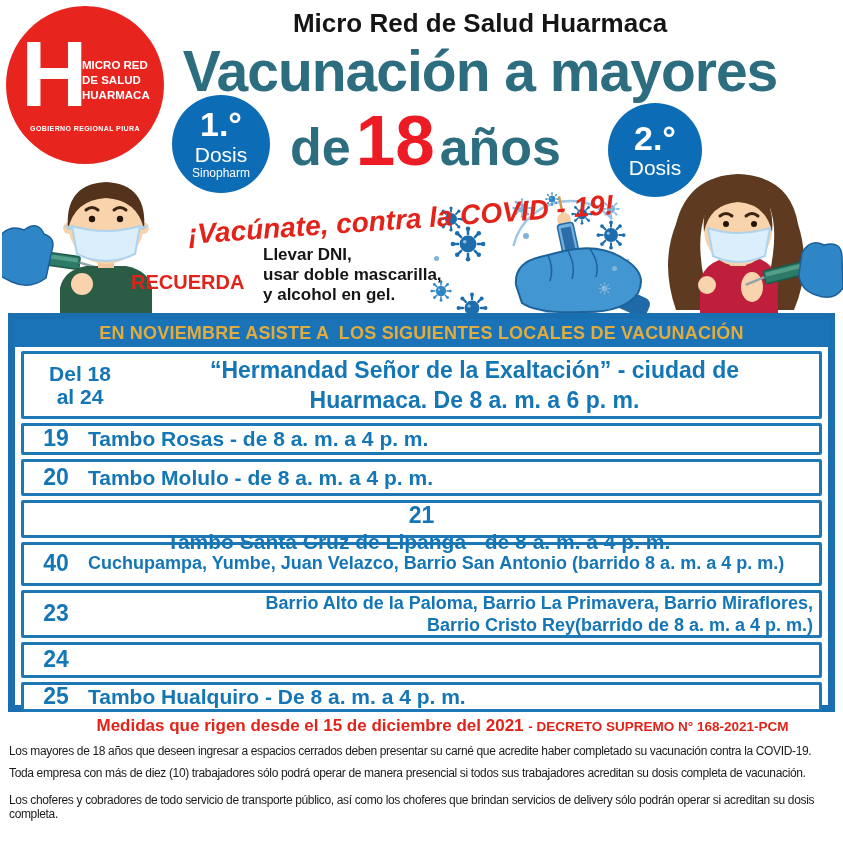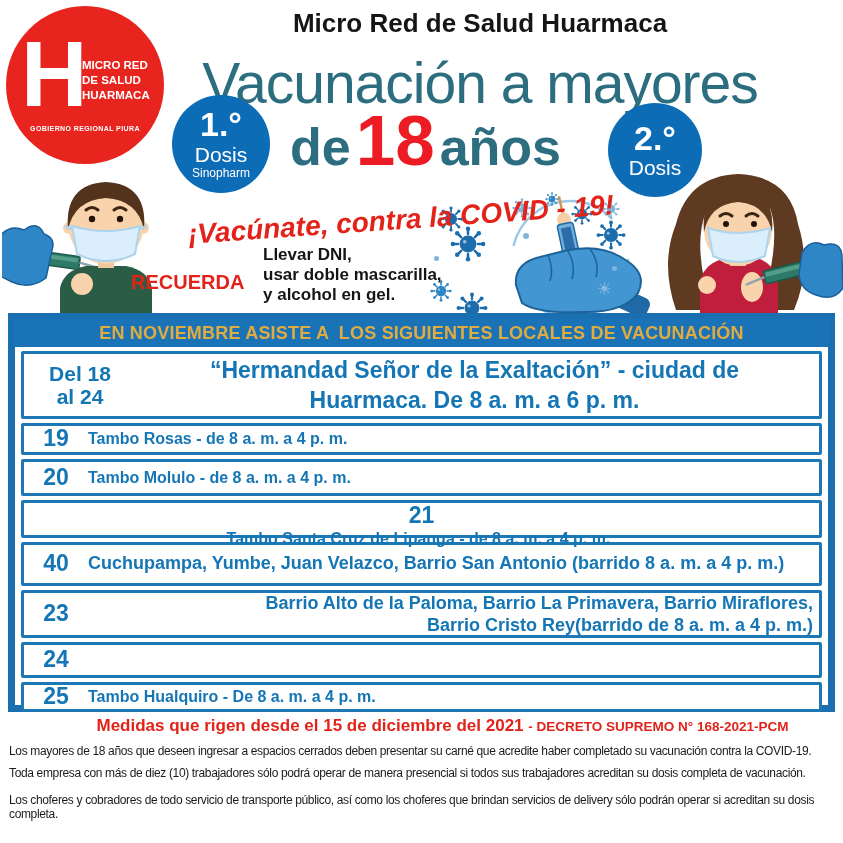--- a/index.html
+++ b/index.html
@@ -17,22 +17,22 @@
   .logo-h { position:absolute; left:15px; top:22px; font-size:92px; font-weight:bold;
             color:#fff; line-height:1; letter-spacing:-2px; }
   .logo-lines { position:absolute; left:76px; top:52px; color:#fff; font-weight:bold;
                 font-size:11.5px; line-height:15px; white-space:pre-line; }
   .logo-gob { position:absolute; left:0; top:119px; width:158px; text-align:center;
               color:#fff; font-size:7px; font-weight:bold; letter-spacing:.4px; }
 
   
   .org-title { left:120px; top:8px; width:720px; text-align:center;
                font-size:26px; font-weight:bold; color:#151515; z-index:3; }
-  .main-title { left:120px; top:50px; width:720px; text-align:center;
-                font-size:57px; font-weight:normal; color:#2c6e80; letter-spacing:-1px; z-index:2; }
+  .main-title { left:120px; top:38px; width:720px; text-align:center;
+                font-size:57px; font-weight:bold; color:#2c6e80; letter-spacing:-1px; z-index:2; }
   .age-line { left:290px; top:100px; display:flex; align-items:baseline; gap:5px; z-index:3; }
   .age-line .t { font-size:52px; font-weight:bold; color:#2c6e80; }
   .age-line .n { font-size:71px; font-weight:bold; color:#ed1c24; }
 
   .dose-badge { border-radius:50%; background:#0d6cb6; color:#fff; text-align:center;
                 display:flex; flex-direction:column; justify-content:center; z-index:4; }
   .dose1 { left:172px; top:95px; width:98px; height:98px; }
   .dose2 { left:608px; top:103px; width:94px; height:94px; }
   .dose-num { font-size:34px; font-weight:bold; line-height:1.05; }
   .dose-label { font-size:21px; line-height:1.1; }
@@ -55,21 +55,21 @@
   .schedule { left:8px; top:313px; width:827px; height:399px; z-index:6;
               background:#fff; border:7px solid #1a6fb0; }
   .banner { height:28px; margin:-1px; background:#1b73b7; color:#e0ac40;
             font-weight:bold; font-size:18px; text-align:center; line-height:28px;
             letter-spacing:.2px; white-space:pre; }
   .rows { padding:5px 6px 0 6px; }
   .row { display:flex; align-items:center; border:3px solid #1e78b5; border-radius:2px;
          margin-bottom:4px; color:#1576b6; background:#fff; }
   .day { width:64px; flex:none; text-align:center; font-weight:bold; font-size:23px;
          line-height:1.1; white-space:pre-line; }
-  .place { flex:1; font-weight:bold; font-size:16px; line-height:1.32;
+  .place { flex:1; font-weight:bold; font-size:21px; line-height:1.32;
            white-space:pre-line; padding-right:6px; }
   .r0 { height:68px; } .r0 .day { width:112px; font-size:21px; }
   .r0 .place { text-align:center; font-size:23px; }
   .r1 { height:32px; } .r2 { height:37px; } .r3 { height:38px;flex-direction:column; }
   .r4 { height:44px; } .r4 .place { font-size:18px; }
   .r5 { height:48px; } .r5 .place { font-size:18px; text-align:right; line-height:1.25; }
   .r6 { height:36px; } .r7 { height:30px; }
 
   
   .measures { left:0; top:716px; width:843px; text-align:center; color:#e2231a;

